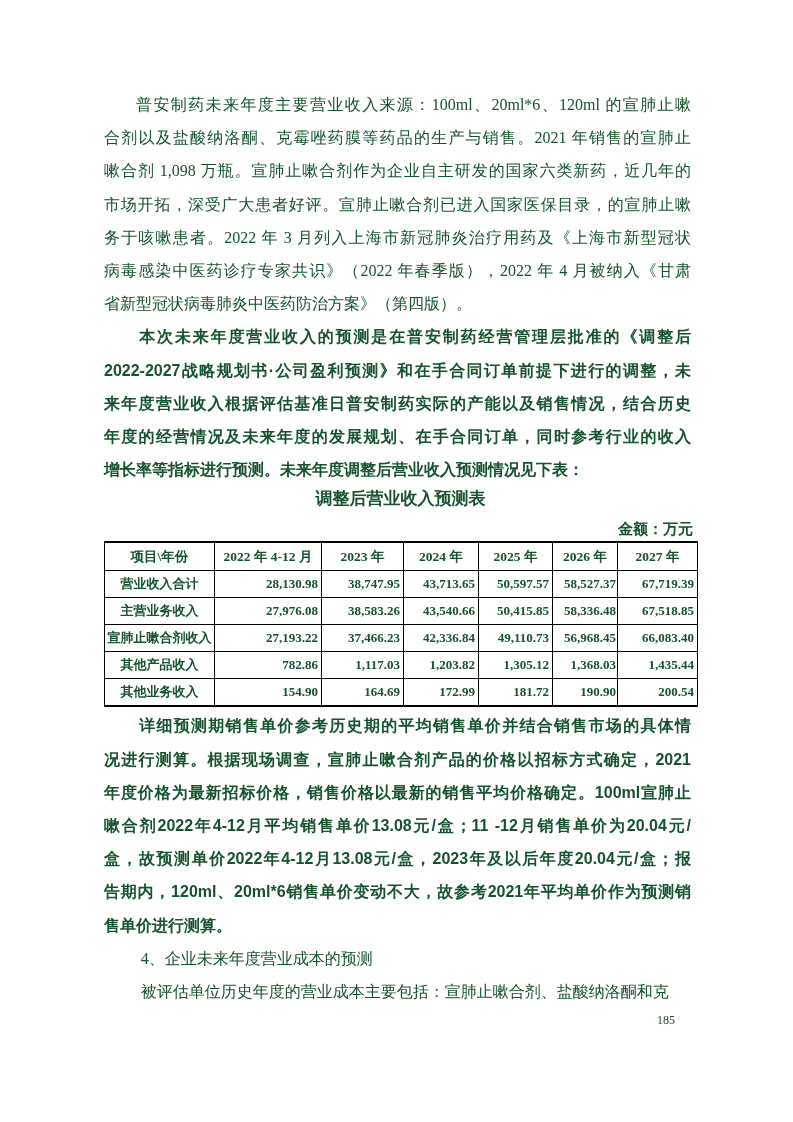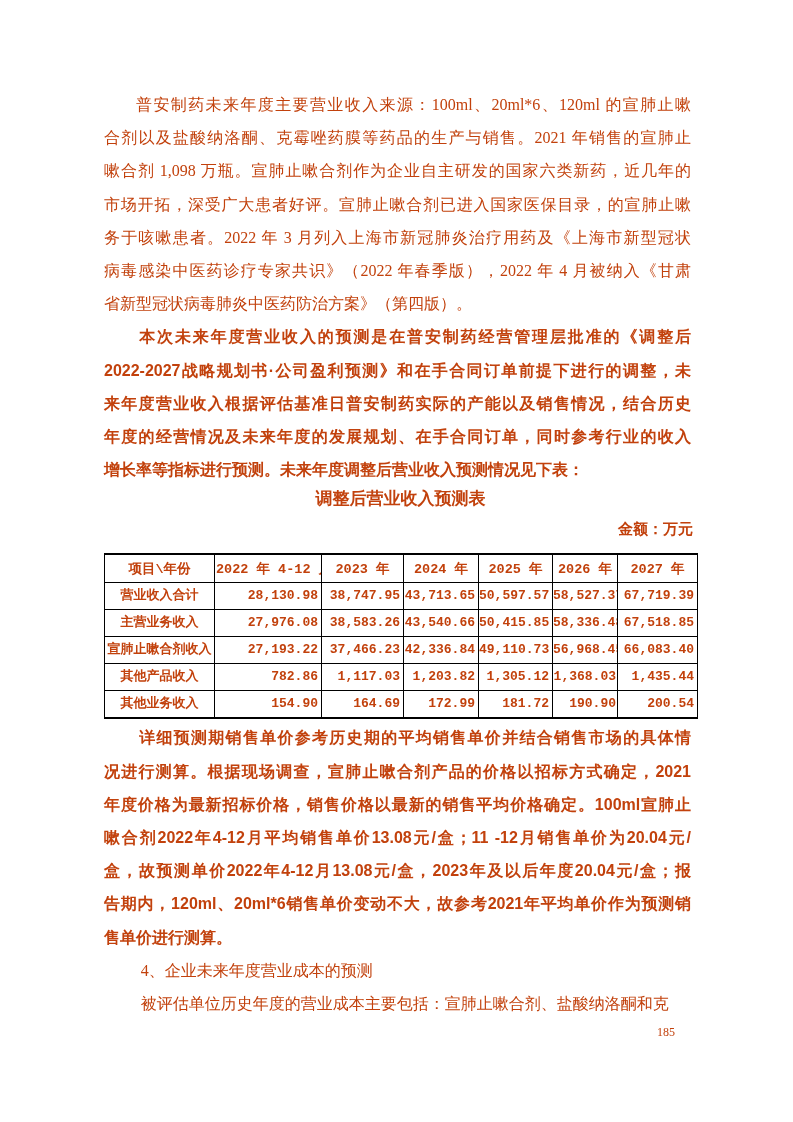--- a/index.html
+++ b/index.html
@@ -1,21 +1,21 @@
 <!DOCTYPE html>
 <html><head>
 <meta charset="utf-8">
 <style>
   html, body { margin: 0; padding: 0; background: #ffffff; }
   .page {
     position: relative;
     width: 793px;
     height: 1122px;
     background: #ffffff;
-    color: #c2410c;
+    color: #14532d;
     overflow: hidden;
   }
   .content {
     position: absolute;
     left: 104px;
     top: 88px;
     width: 593px;
   }
   .para { width: 587px; margin: 0; }
   .ln {
@@ -47,26 +47,26 @@
     margin-top: 5px;
     padding-right: 4px;
     text-align: right;
     font-family: "Liberation Sans", "DejaVu Sans", sans-serif;
     font-weight: 700;
     font-size: 15px;
     line-height: 24px;
   }
   table.forecast {
     width: 593px;
-    margin-top: 12px;
+    margin-top: 0;
     border-collapse: collapse;
     table-layout: fixed;
     border-top: 2.5px solid #000;
     border-bottom: 2.5px solid #000;
-    font-family: Liberation Mono, monospace;
+    font-family: Liberation Serif, serif;
     font-weight: 700;
   }
   table.forecast th {
     border: 1px solid #000;
     border-bottom: 1.8px solid #000;
     height: 27px;
     padding: 0 1px;
     font-size: 13.5px;
     text-align: center;
     white-space: nowrap;

